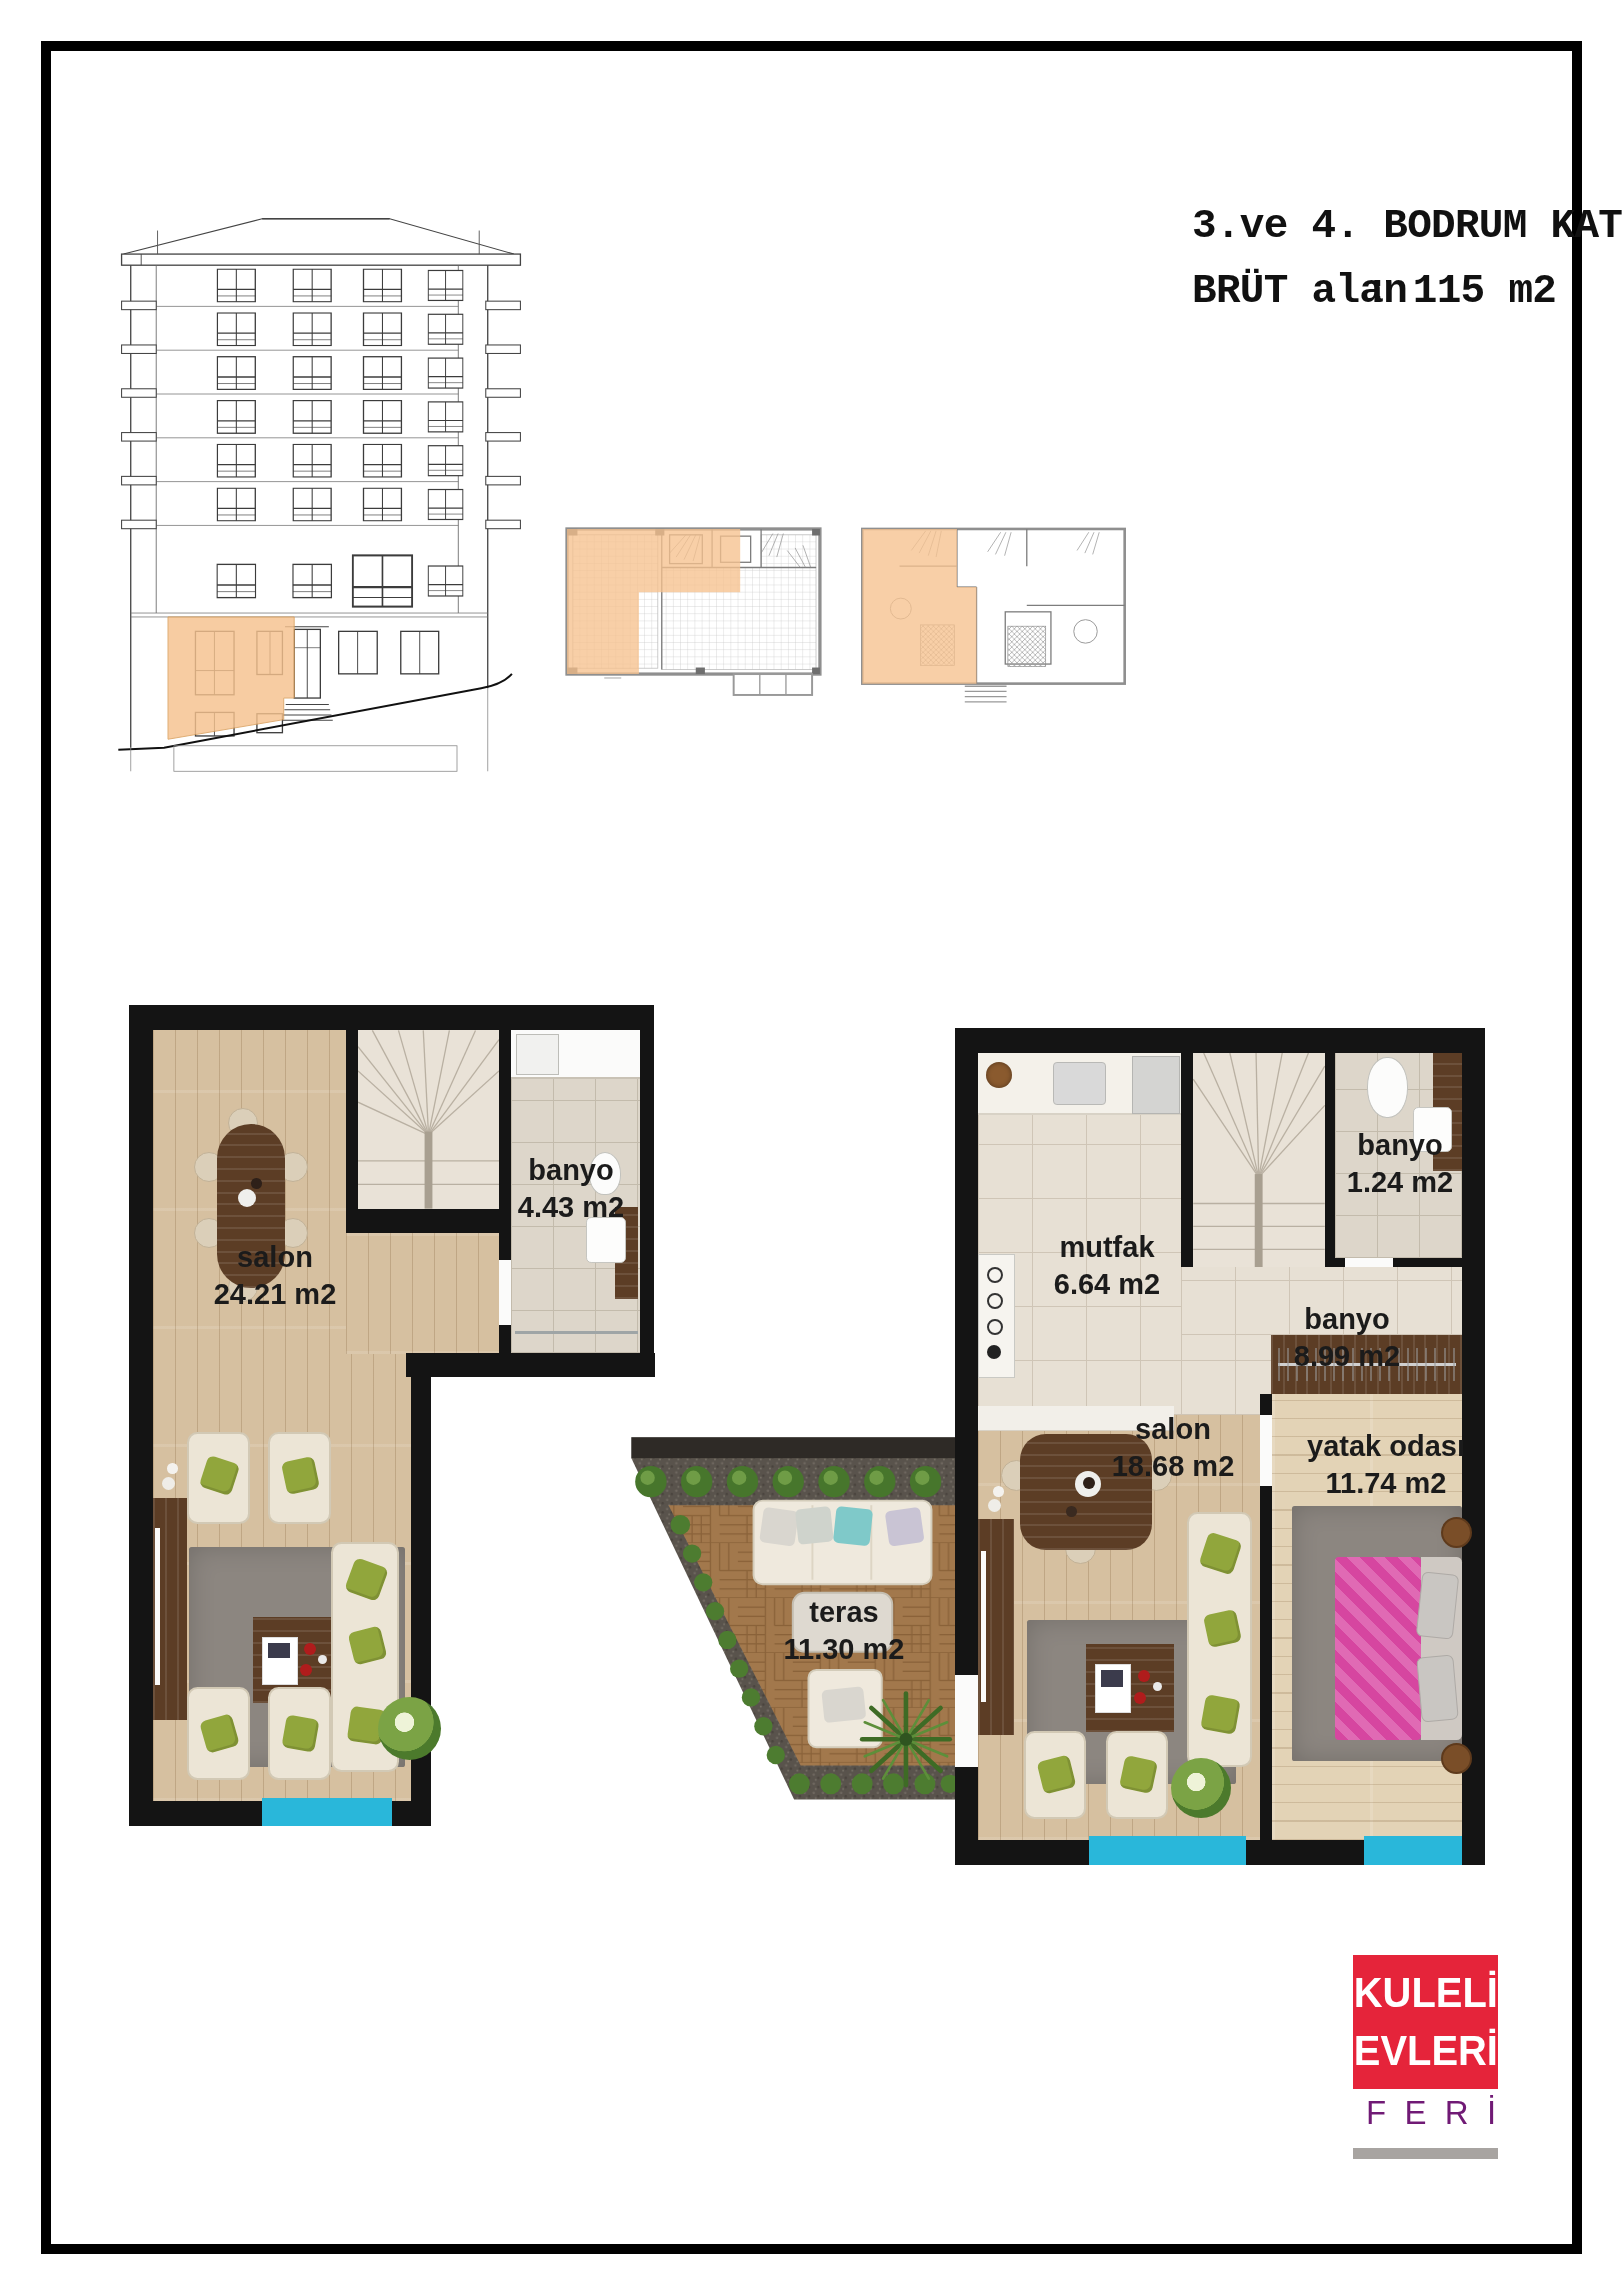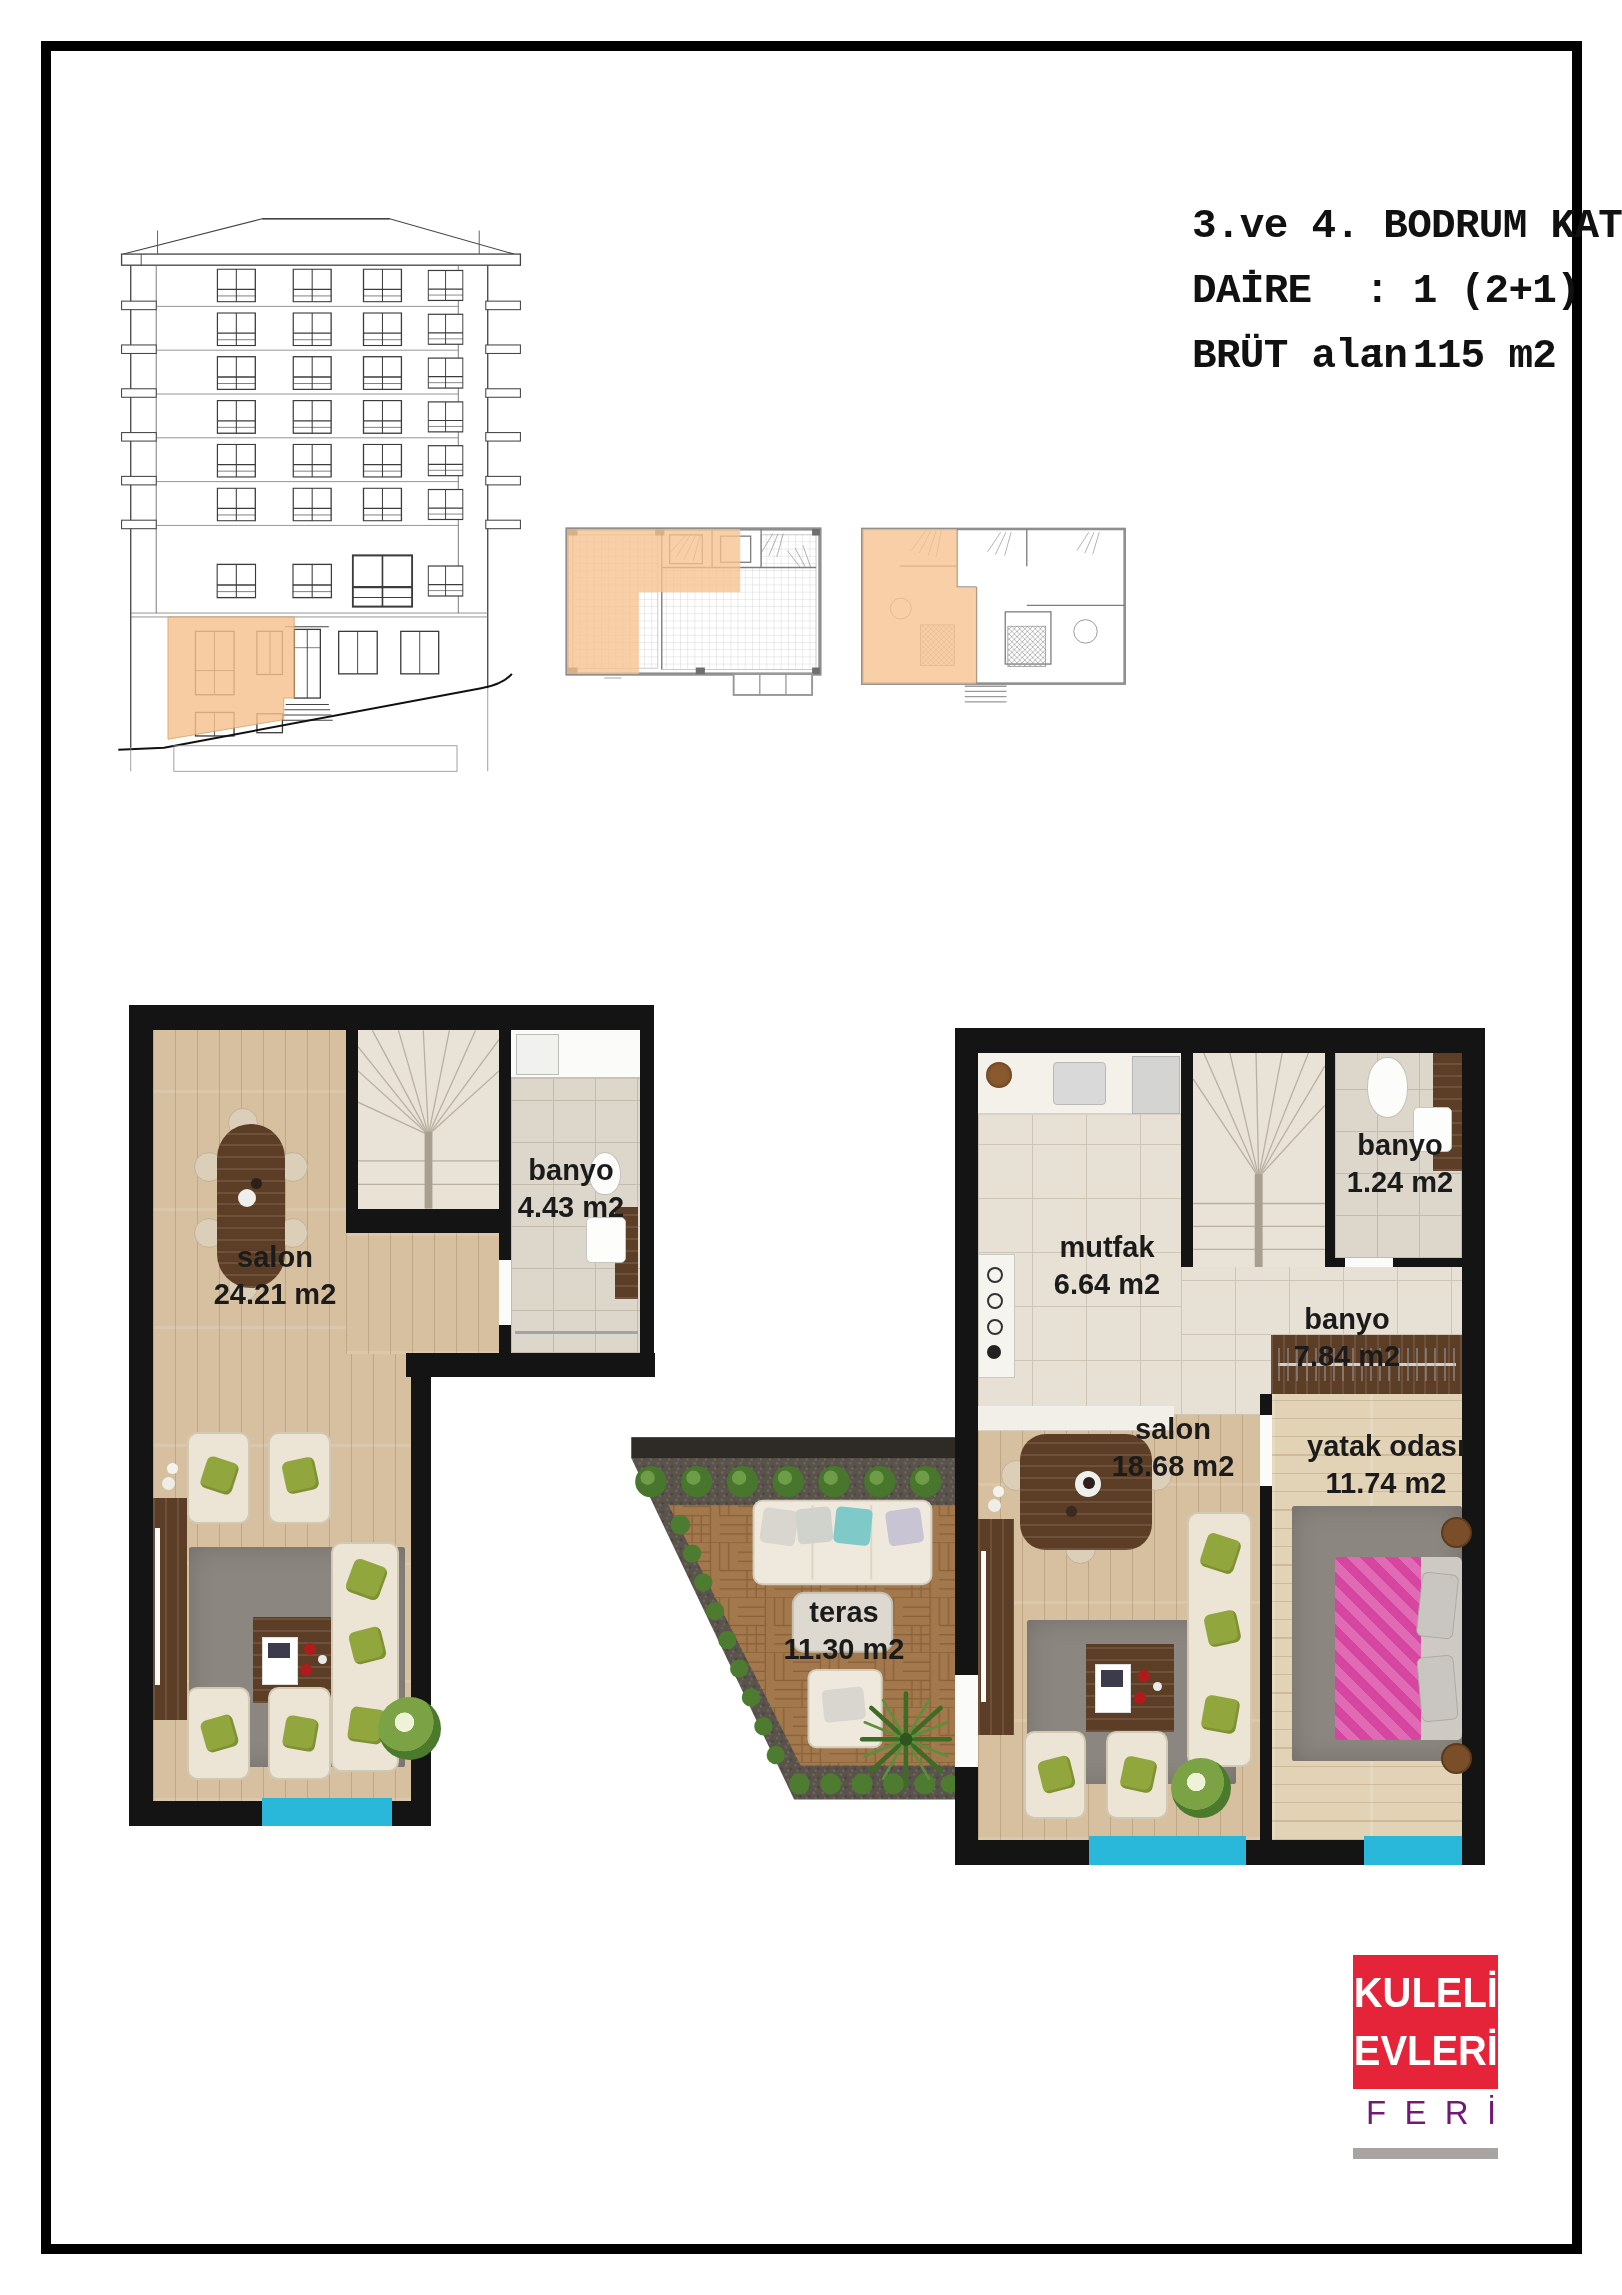--- a/index.html
+++ b/index.html
@@ -60,24 +60,20 @@
 <body>
 
 <div class="page">
   <div class="frame"></div>
 
   <div class="title">
     <div class="row">
       <span>3.ve 4. BODRUM KAT</span>
     </div>
     <div class="row">
-      <span class="lbl">DAİRE</span>
-      <span>: 1 (2+1)</span>
-    </div>
-    <div class="row">
       <span class="lbl">BRÜT alan</span>
       <span>: 115 m2</span>
     </div>
   </div>
 
   <div class="abs" style="left:118px;top:190px;width:406px;height:595px">
     <svg width="406" height="595" viewBox="0 0 620 910">
       <defs>
         <symbol id="win" viewBox="0 0 60 52">
           <rect x="1" y="1" width="58" height="50" fill="#fff" stroke="#3c3c3c" stroke-width="2"></rect>
@@ -617,21 +613,21 @@
   <div class="room-label" style="left:1107px;top:1229px">
     <div>mutfak</div>
     <div>6.64 m2</div>
   </div>
   <div class="room-label" style="left:1400px;top:1127px">
     <div>banyo</div>
     <div>1.24 m2</div>
   </div>
   <div class="room-label" style="left:1347px;top:1301px">
     <div>banyo</div>
-    <div>7.84 m2</div>
+    <div>8.99 m2</div>
   </div>
   <div class="room-label" style="left:1173px;top:1411px">
     <div>salon</div>
     <div>18.68 m2</div>
   </div>
   <div class="room-label" style="left:1386px;top:1428px">
     <div>yatak odası</div>
     <div>11.74 m2</div>
   </div>
 

